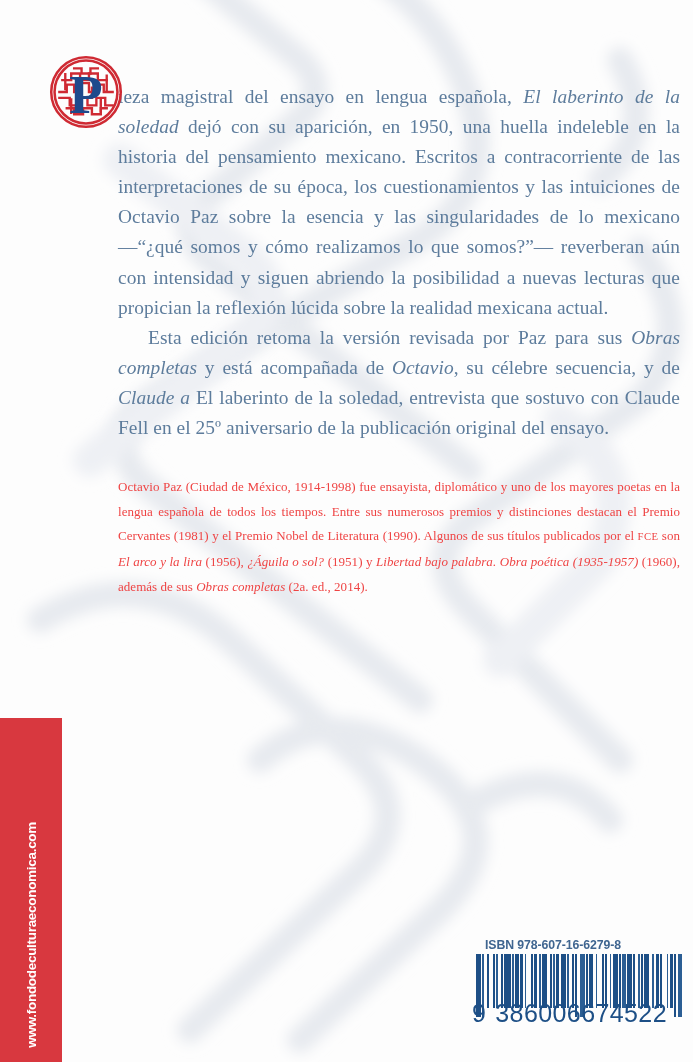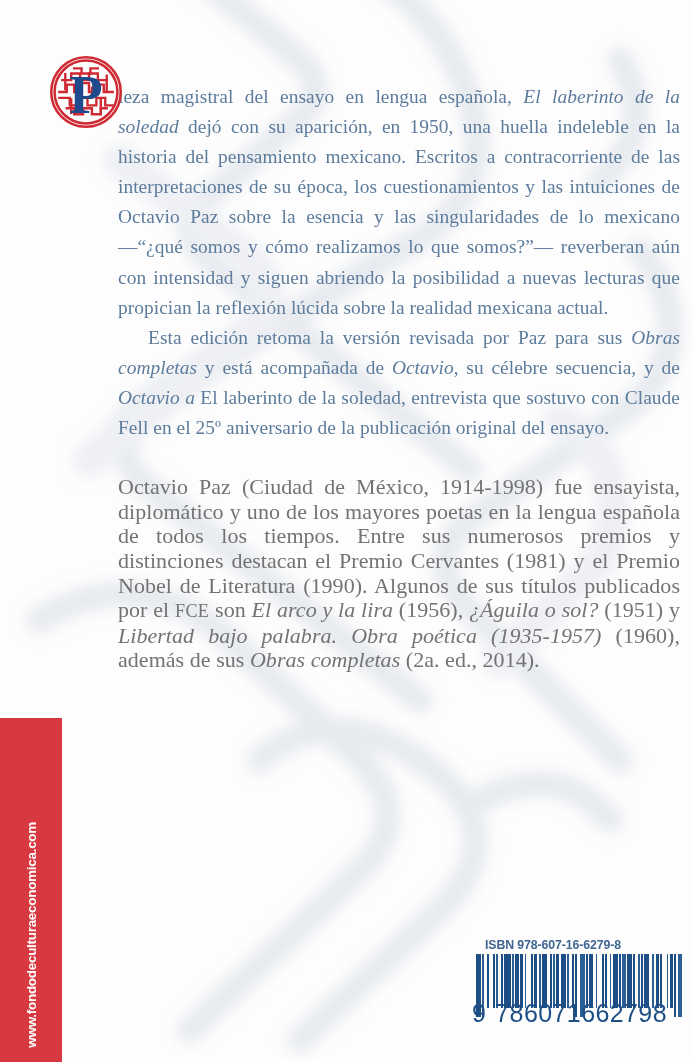--- a/index.html
+++ b/index.html
@@ -84,23 +84,23 @@
     left:-69px;
     top:-27px;
     width:74px;
     height:74px;
     z-index:5;
   }
   .dropcap-logo svg { display:block; width:74px; height:74px; }
 
   .bio {
     margin-top:32px;
-    color:#737373;
+    color:#ef4444;
     font-family:"Liberation Serif", serif;
-    font-size:22px;
+    font-size:13px;
     line-height:24.6px;
     text-align:justify;
     letter-spacing:0.04px;
   }
   .bio i, .bio em { font-style:italic; }
   .smallcaps {
     font-size:0.82em;
     letter-spacing:0.4px;
   }
 
@@ -184,21 +184,21 @@
           <path d="M24 72 h10 v8 h12 v-8 h12 v8 h12 v-8 h8"></path>
           <path d="M34 18 h10 v7 h12 v-7 h10"></path>
           <path d="M22 26 v20 M30 60 v18 M42 44 v14 M58 44 v14 M70 60 v16 M78 28 v20"></path>
         </g>
         <text x="50" y="78" text-anchor="middle" font-family="Liberation Serif, serif" font-size="74" font-weight="700" fill="#1f4a8c">P</text>
       </svg>
     </div>
 
     <div class="blurb">
       <p>ieza magistral del ensayo en lengua española, <i>El laberinto de la soledad</i> dejó con su aparición, en 1950, una huella indeleble en la historia del pensamiento mexicano. Escritos a contracorriente de las interpretaciones de su época, los cuestionamientos y las intuiciones de Octavio Paz sobre la esencia y las singularidades de lo mexicano —“¿qué somos y cómo realizamos lo que somos?”— reverberan aún con intensidad y siguen abriendo la posibilidad a nuevas lecturas que propician la reflexión lúcida sobre la realidad mexicana actual.</p>
-      <p>Esta edición retoma la versión revisada por Paz para sus <i>Obras completas</i> y está acompañada de <i>Octavio</i>, su célebre secuencia, y de <i>Octavio a</i> El laberinto de la soledad, entrevista que sostuvo con Claude Fell en el 25º aniversario de la publicación original del ensayo.</p>
+      <p>Esta edición retoma la versión revisada por Paz para sus <i>Obras completas</i> y está acompañada de <i>Octavio</i>, su célebre secuencia, y de <i>Claude a</i> El laberinto de la soledad, entrevista que sostuvo con Claude Fell en el 25º aniversario de la publicación original del ensayo.</p>
     </div>
 
     <div class="bio">Octavio Paz (Ciudad de México, 1914-1998) fue ensayista, diplomático y uno de los mayores poetas en la lengua española de todos los tiempos. Entre sus numerosos premios y distinciones destacan el Premio Cervantes (1981) y el Premio Nobel de Literatura (1990). Algunos de sus títulos publicados por el <span class="smallcaps">FCE</span> son <i>El arco y la lira</i> (1956), <i>¿Águila o sol?</i> (1951) y <i>Libertad bajo palabra. Obra poética (1935-1957)</i> (1960), además de sus <i>Obras completas</i> (2a. ed., 2014).</div>
   </div>
 
   <div class="red-band">
     <div class="red-band-inner">
       <div class="vert-text">www.fondodeculturaeconomica.com</div>
     </div>
   </div>
@@ -289,17 +289,17 @@
         <span style="width: 1.72px; background: rgb(43, 94, 148);"></span>
         <span style="width: 1.72px; background: transparent;"></span>
         <span style="width: 3.44px; background: rgb(29, 79, 134);"></span>
         <span style="width: 1.72px; background: transparent;"></span>
         <span style="width: 1.72px; background: rgb(29, 79, 134); margin-bottom: -9px;"></span>
         <span style="width: 1.72px; background: transparent;"></span>
         <span style="width: 5.16px; background: rgb(43, 94, 148); margin-bottom: -9px;"></span>
       </div>
     <div class="bc-digits">
       <span class="lead">9</span>
-      <span>786071662798</span>
+      <span>386006674522</span>
     </div>
   </div>
 
 </div>
 
 </body></html>

